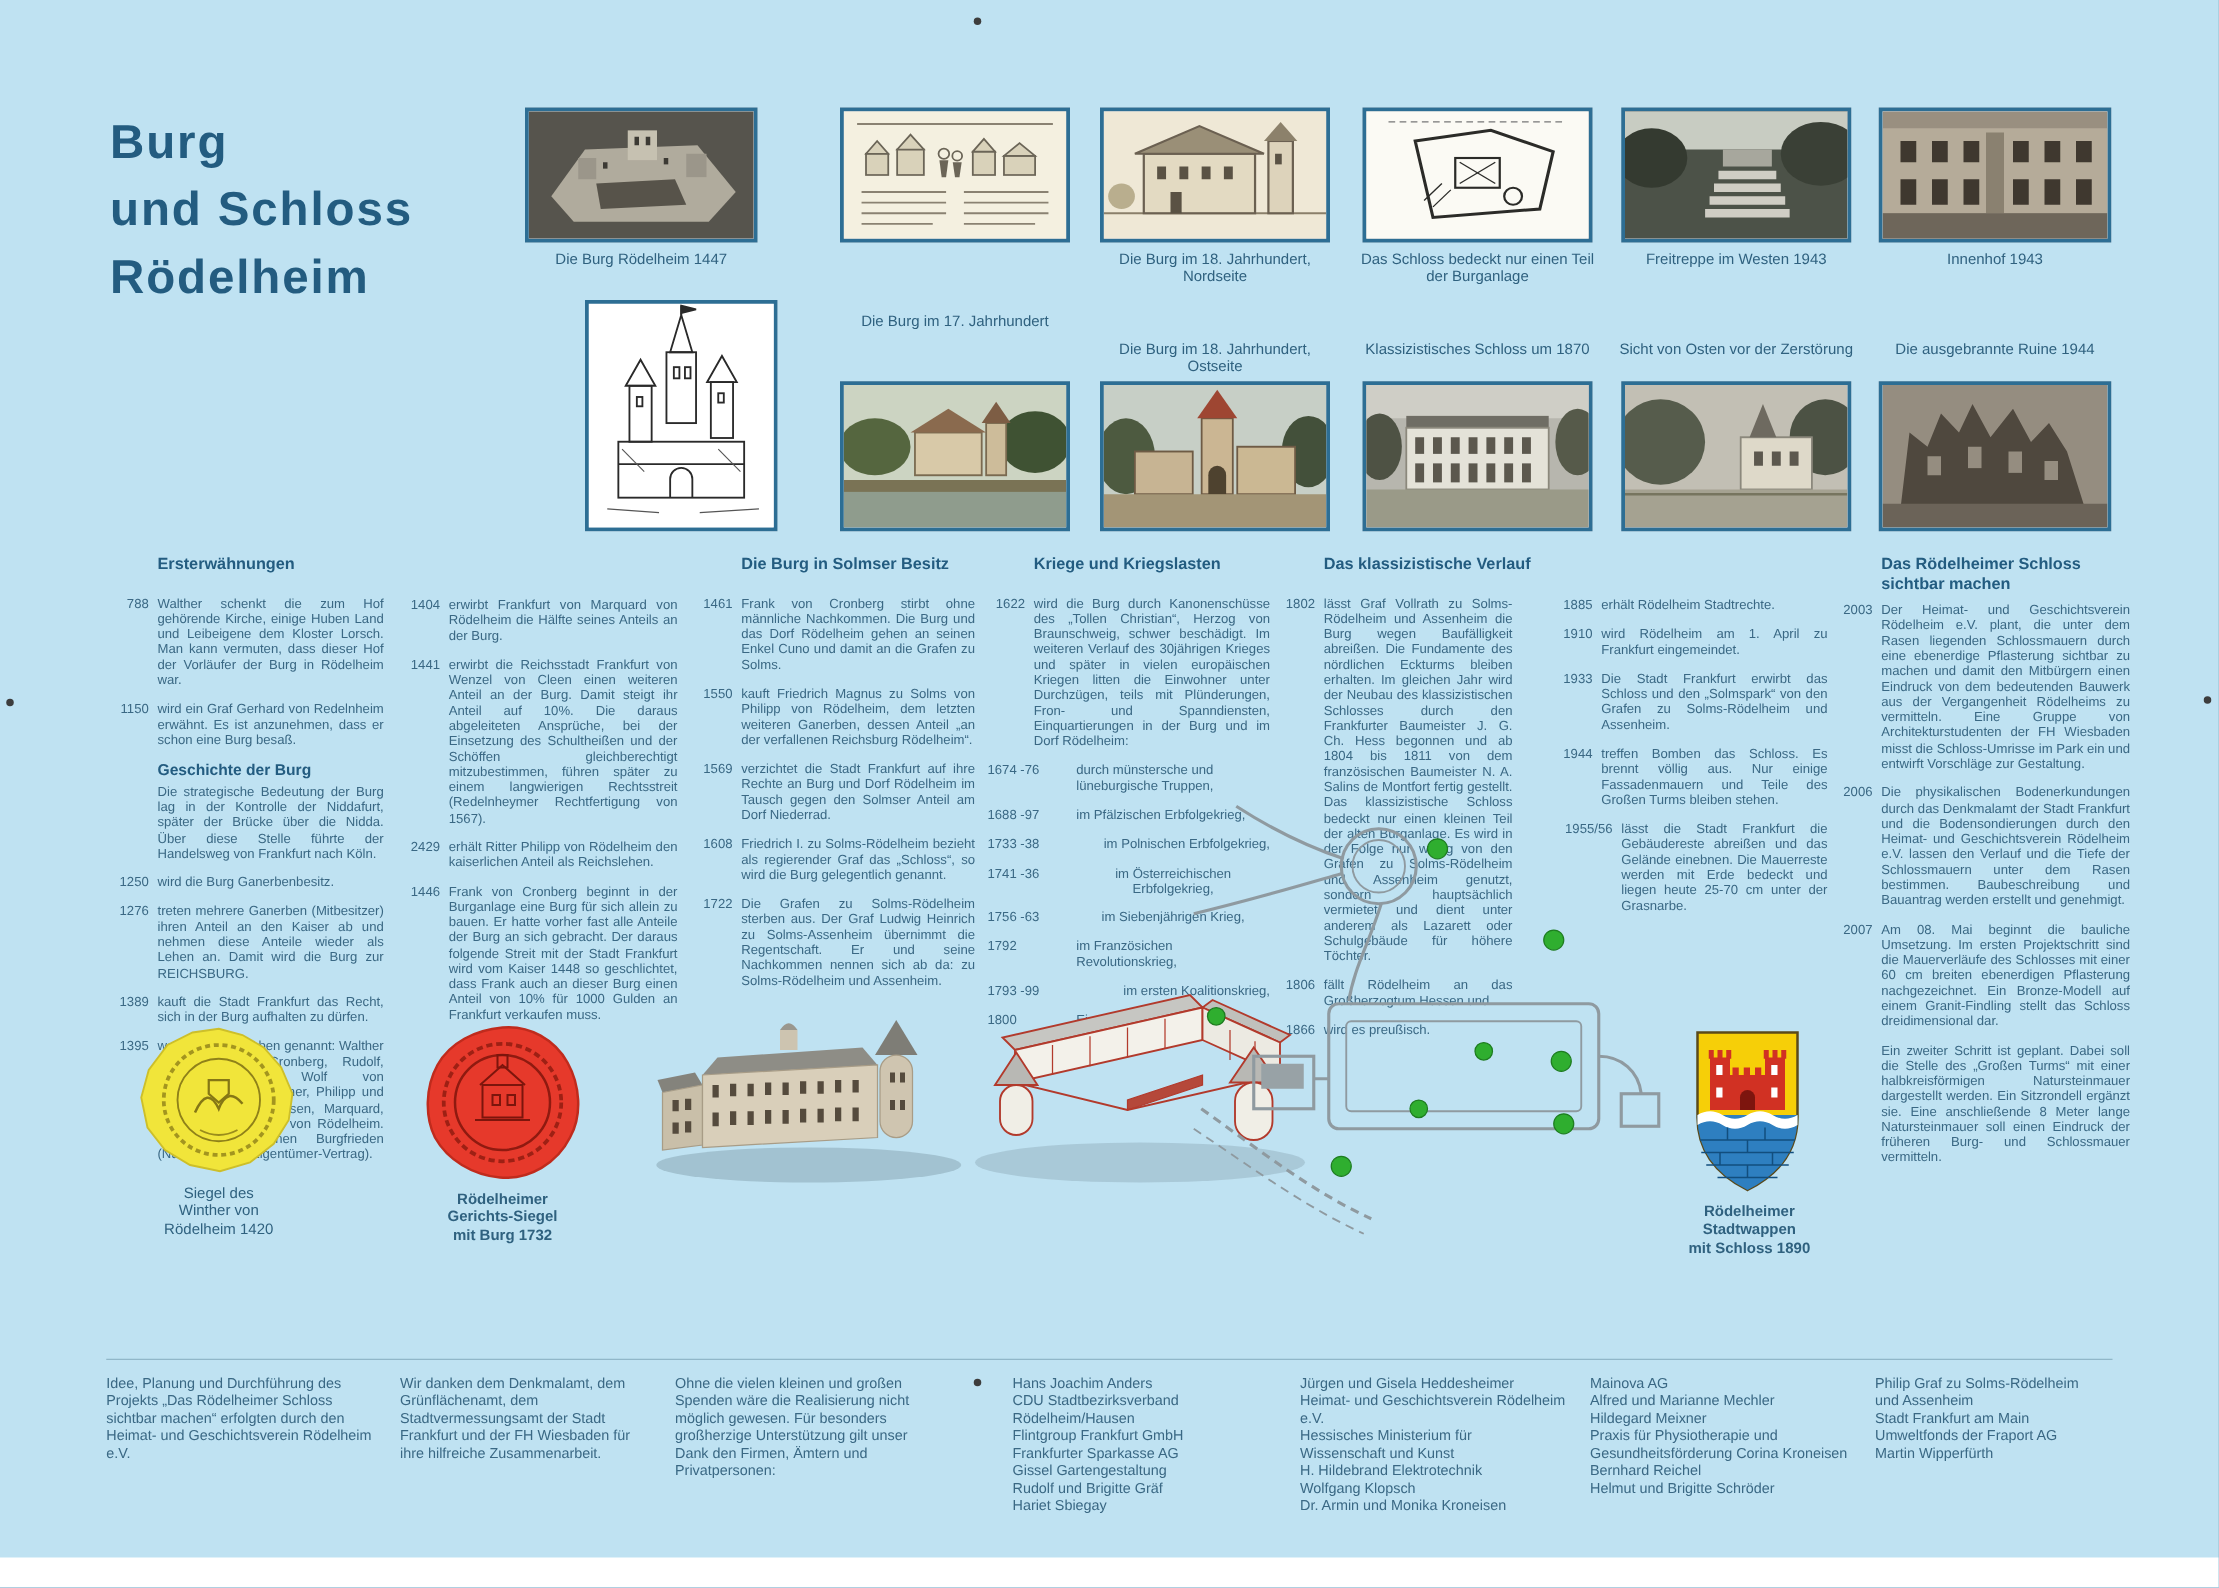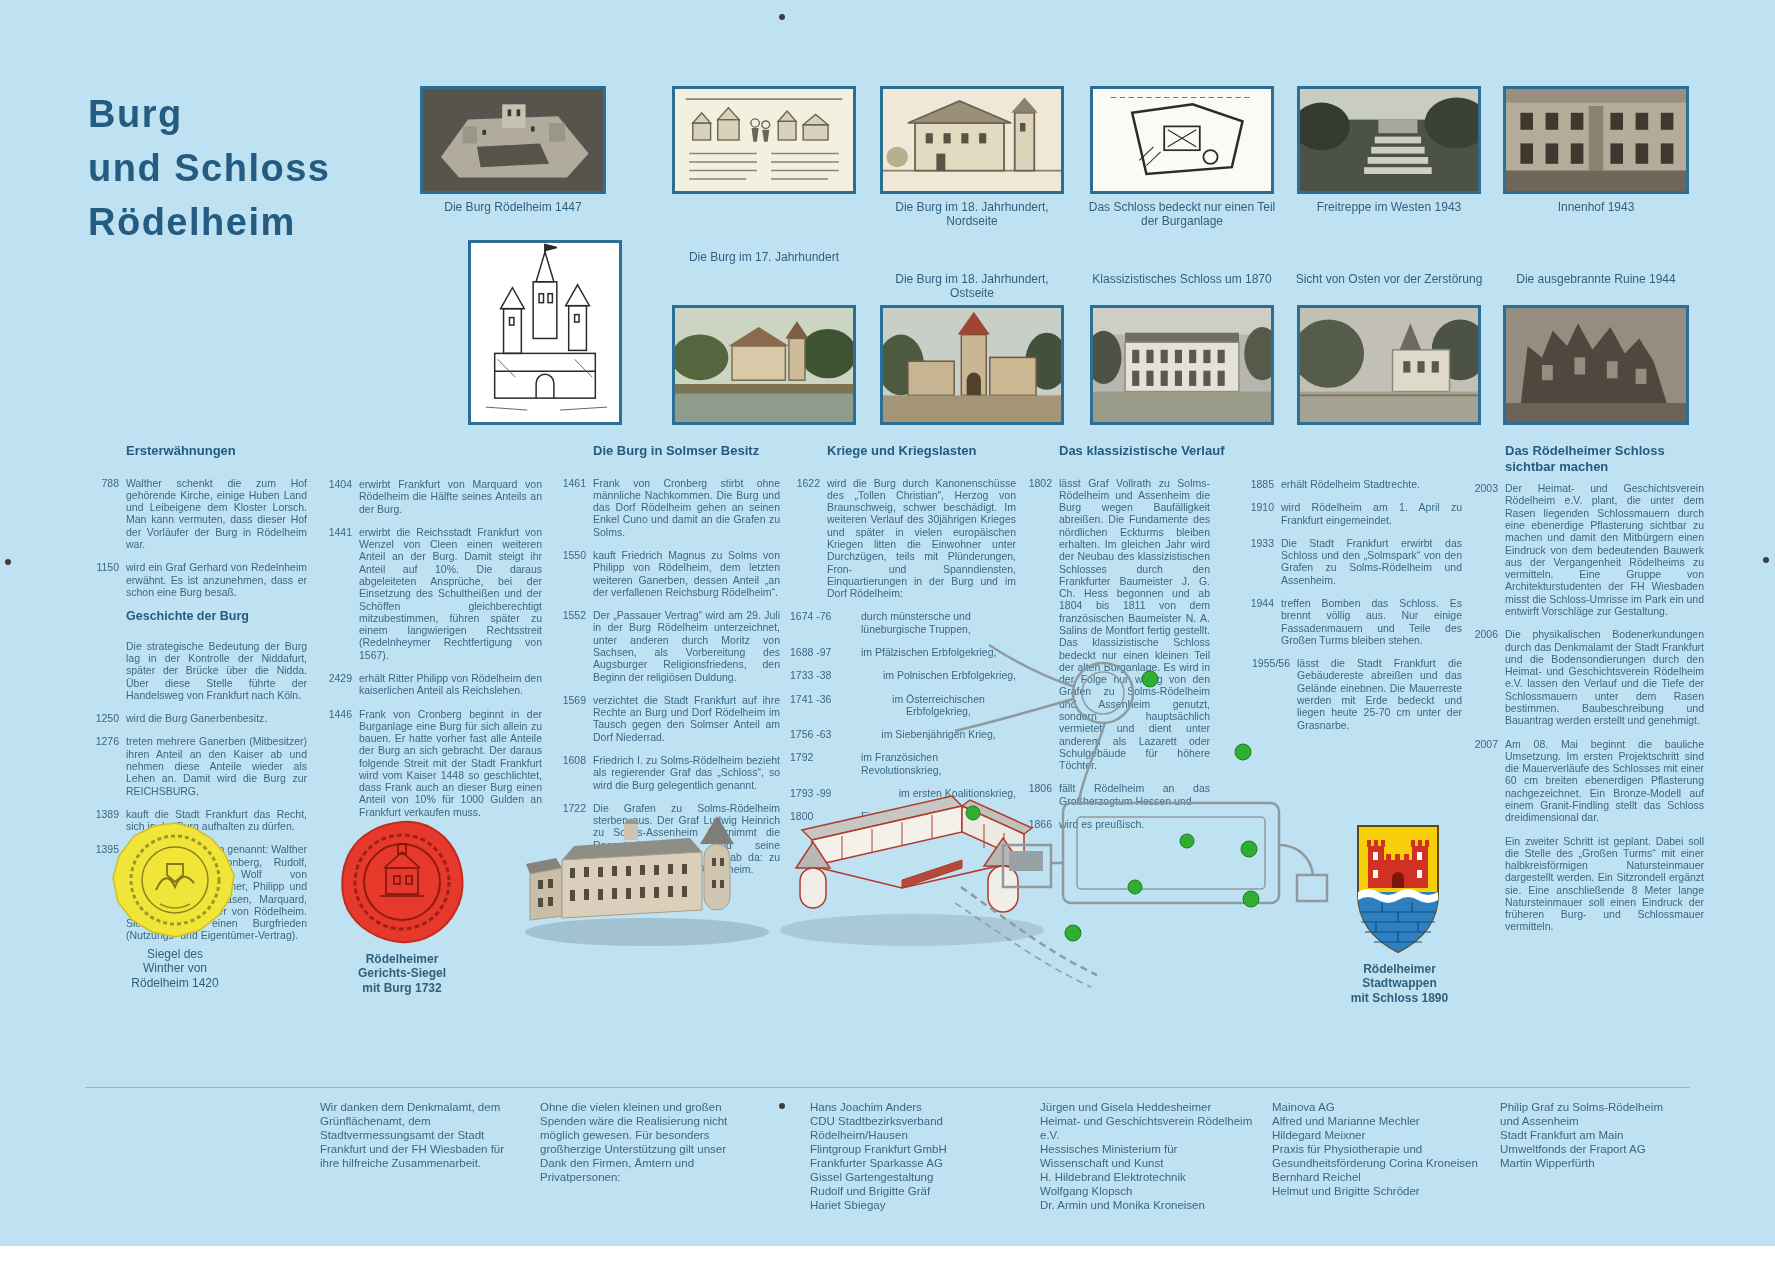--- a/index.html
+++ b/index.html
@@ -17,21 +17,21 @@
   .cap{position:absolute;text-align:center;font-size:12px;line-height:1.2;color:var(--cap);white-space:pre-line;}
   .cap.b{font-weight:bold;}
   .col{position:absolute;top:440px;font-size:10.5px;line-height:1.17;color:var(--body);}
   .col h3{font-size:13px;font-weight:bold;color:var(--head);margin:3px 0 18px 41px;line-height:1.2;}
   .col.c6 h3{margin-bottom:8px;}
   .entry{display:flex;margin-bottom:11px;}
   .yr{flex:0 0 34px;padding-right:7px;text-align:right;white-space:nowrap;}
   .yr.wide{flex-basis:50px;}
   .war .yr{flex-basis:64px;text-align:left;padding-left:4px;}
   .tx{flex:1;text-align:justify;}
-  .subhead{font-weight:bold;font-size:12.5px;color:var(--head);margin:6px 0 16px 41px;}
+  .subhead{font-weight:bold;font-size:12.5px;color:var(--head);margin:6px 0 4px 41px;}
   .credit{position:absolute;top:1100px;font-size:11.5px;line-height:1.22;color:var(--body);}
   .credit.list{white-space:pre-line;}
   .hairline{position:absolute;left:85px;top:1087px;width:1605px;height:1px;background:#6c93a8;opacity:.55;}
   .regdot{position:absolute;width:6px;height:6px;border-radius:50%;background:#3d3d3d;}
   .bottomstrip{position:absolute;left:0;top:1246px;width:1775px;height:24px;background:#ffffff;}
 </style>
 </head>
 <body>
 
 <div class="poster">
@@ -343,24 +343,20 @@
 
   <section class="col" style="left:552px;width:228px">
     <h3>Die Burg in Solmser Besitz</h3>
     <div class="entry">
         <span class="yr">1461</span>
         <span class="tx">Frank von Cronberg stirbt ohne männliche Nachkommen. Die Burg und das Dorf Rödelheim gehen an seinen Enkel Cuno und damit an die Grafen zu Solms.</span>
       </div>
     <div class="entry">
         <span class="yr">1550</span>
         <span class="tx">kauft Friedrich Magnus zu Solms von Philipp von Rödelheim, dem letzten weiteren Ganerben, dessen Anteil „an der verfallenen Reichsburg Rödelheim“.</span>
-      </div>
-    <div class="entry">
-        <span class="yr">1552</span>
-        <span class="tx">Der „Passauer Vertrag“ wird am 29. Juli in der Burg Rödelheim unterzeichnet, unter anderen durch Moritz von Sachsen, als Vorbereitung des Augsburger Religionsfriedens, den Beginn der religiösen Duldung.</span>
       </div>
     <div class="entry">
         <span class="yr">1569</span>
         <span class="tx">verzichtet die Stadt Frankfurt auf ihre Rechte an Burg und Dorf Rödelheim im Tausch gegen den Solmser Anteil am Dorf Niederrad.</span>
       </div>
     <div class="entry">
         <span class="yr">1608</span>
         <span class="tx">Friedrich I. zu Solms-Rödelheim bezieht als regierender Graf das „Schloss“, so wird die Burg gelegentlich genannt.</span>
       </div>
     <div class="entry">
@@ -636,20 +632,21 @@
           <rect x="21" y="50" width="5" height="8"></rect>
           <rect x="65" y="50" width="5" height="8"></rect>
         </g>
     </svg>
   </div>
   <div class="cap b" style="left:1327px;top:962px;width:145px">Rödelheimer
 Stadtwappen
 mit Schloss 1890</div>
 
   <div class="hairline"></div>
+  <div class="credit" style="left:85px;width:215px">Idee, Planung und Durchführung des Projekts „Das Rödelheimer Schloss sichtbar machen“ erfolgten durch den Heimat- und Geschichtsverein Rödelheim e.V.</div>
   <div class="credit" style="left:540px;width:215px">Ohne die vielen kleinen und großen Spenden wäre die Realisierung nicht möglich gewesen. Für besonders großherzige Unterstützung gilt unser Dank den Firmen, Ämtern und Privatpersonen:</div>
   <div class="credit" style="left:320px;width:205px">Wir danken dem Denkmalamt, dem Grünflächenamt, dem Stadtvermessungsamt der Stadt Frankfurt und der FH Wiesbaden für ihre hilfreiche Zusammenarbeit.</div>
   <div class="credit list" style="left:810px;width:215px">Hans Joachim Anders
 CDU Stadtbezirksverband Rödelheim/Hausen
 Flintgroup Frankfurt GmbH
 Frankfurter Sparkasse AG
 Gissel Gartengestaltung
 Rudolf und Brigitte Gräf
 Hariet Sbiegay</div>
   <div class="credit list" style="left:1040px;width:228px">Jürgen und Gisela Heddesheimer

